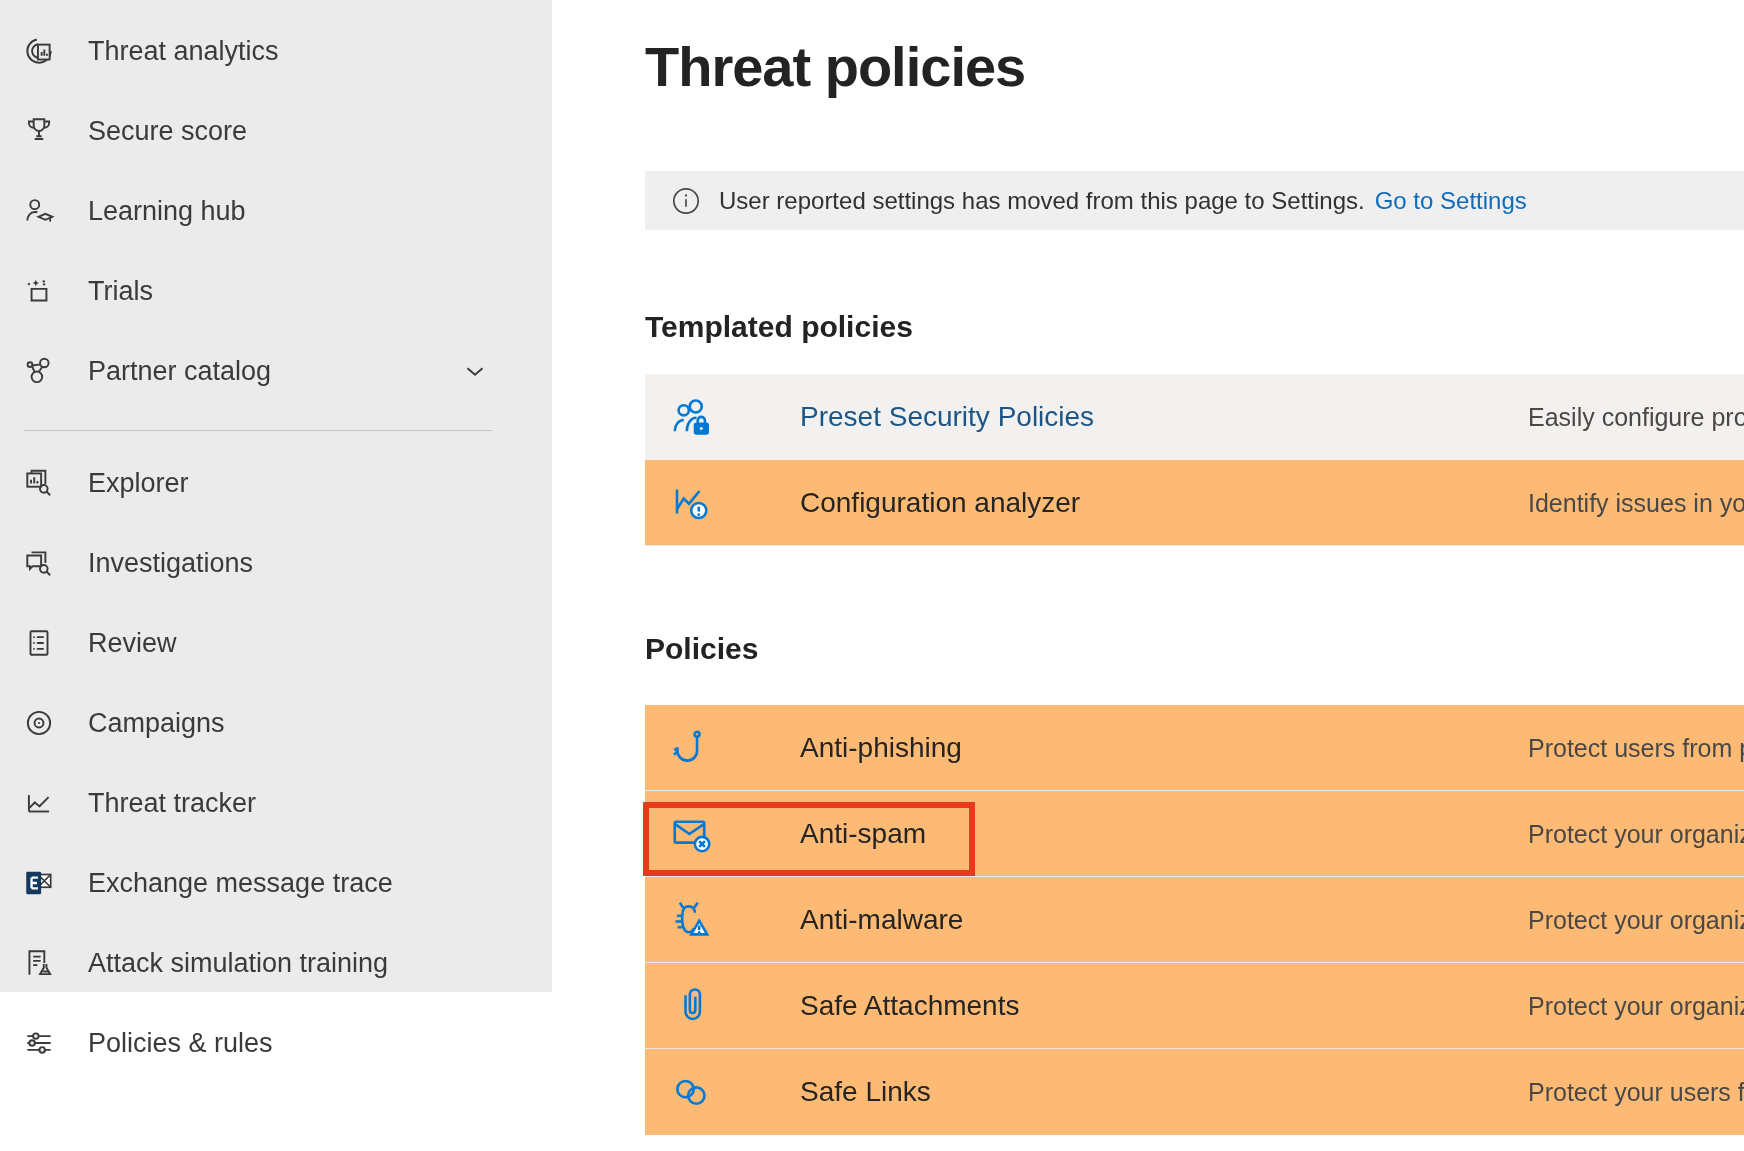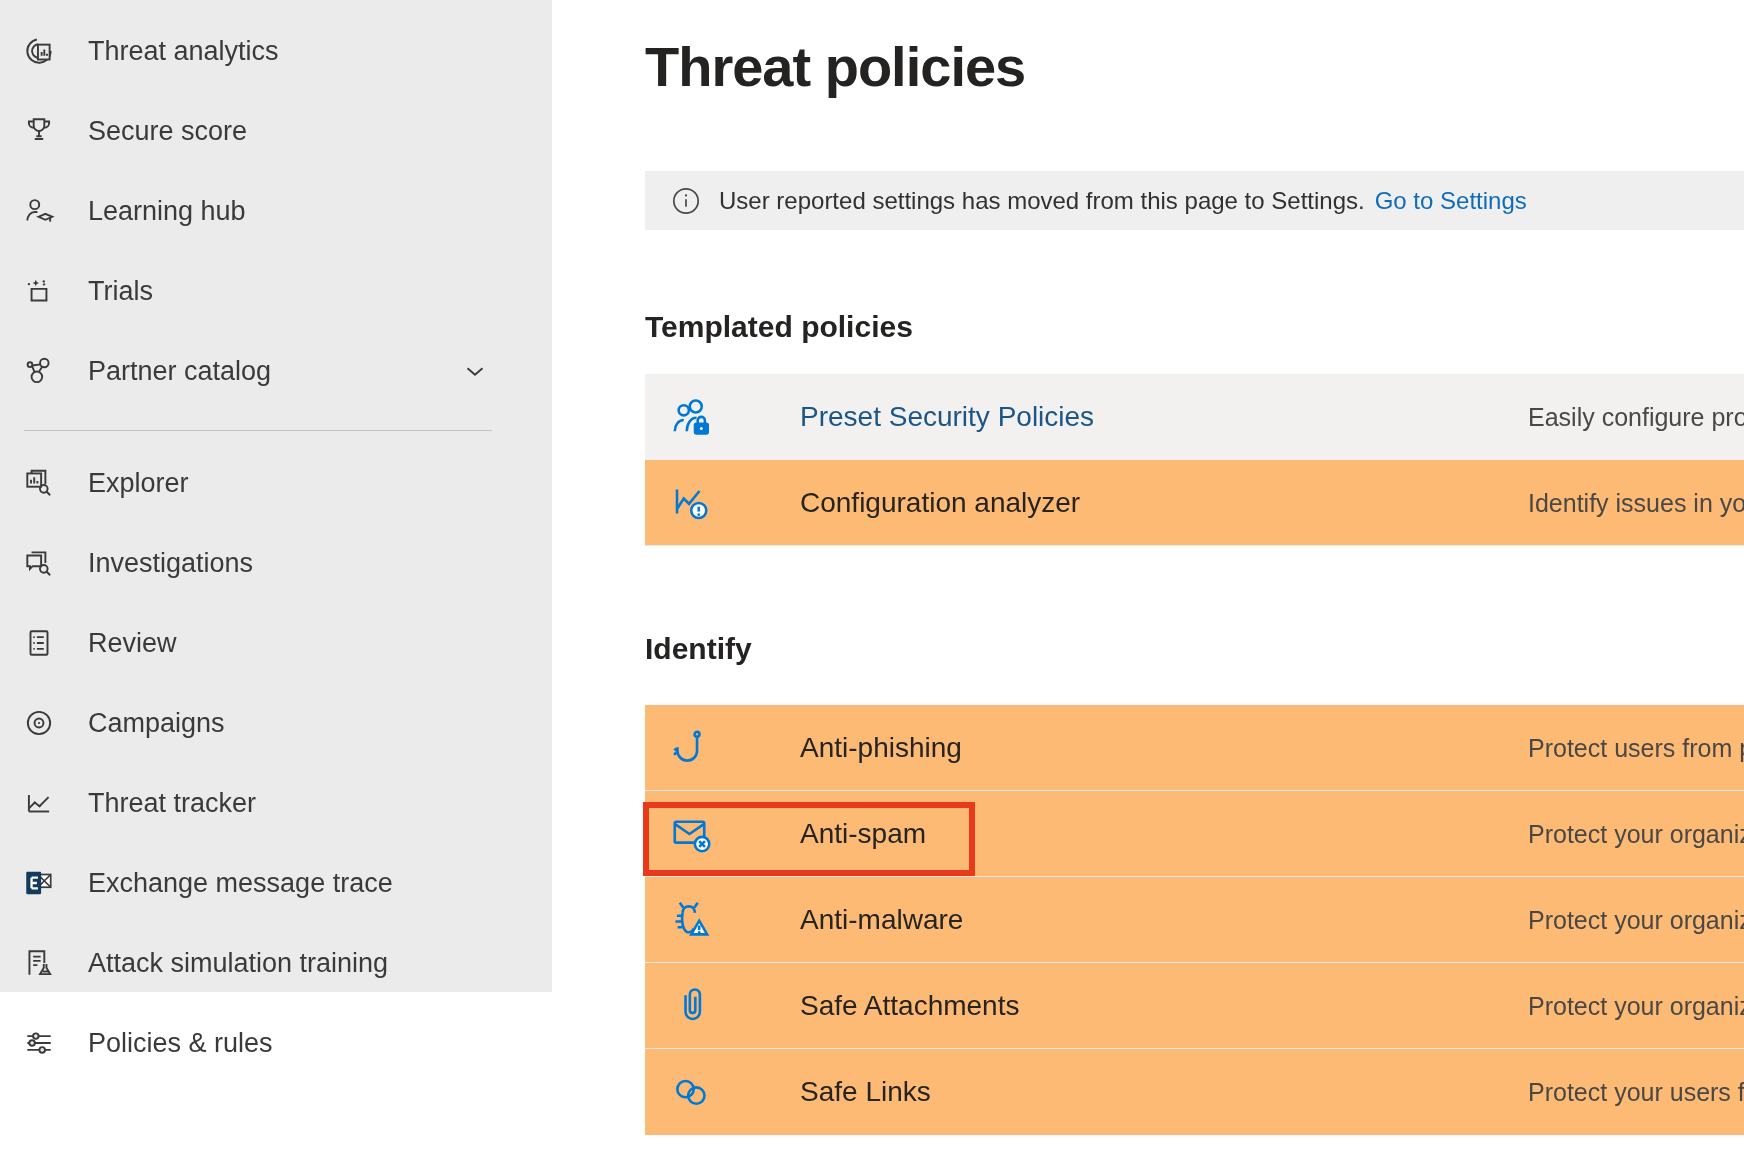--- a/index.html
+++ b/index.html
@@ -307,21 +307,21 @@
           <path d="M20.5 18.5v3.2"></path>
           <circle cx="20.5" cy="23.8" r=".9" fill="currentColor" stroke="none"></circle>
         </svg>
       </span>
       <span class="row-label">Configuration analyzer</span>
       <span class="row-desc">Identify issues in you</span>
     </div>
 
   </div>
 
-  <h2 class="section-heading heading-policies">Identify</h2>
+  <h2 class="section-heading heading-policies">Policies</h2>
 
   <div class="rows rows-policies">
 
     <div class="policy-row">
       <span class="row-icon">
         <svg viewBox="0 0 32 32" width="46" height="46" fill="none" stroke="currentColor" stroke-width="1.8">
           <circle cx="19.5" cy="6.5" r="1.7"></circle>
           <path d="M19.5 8.5v9.5a6.8 6.8 0 0 1-13.6 0v-2.5"></path>
           <path d="M5.9 18.5L3.5 20.7M3.8 16.2l2.1 2.3"></path>
         </svg>

